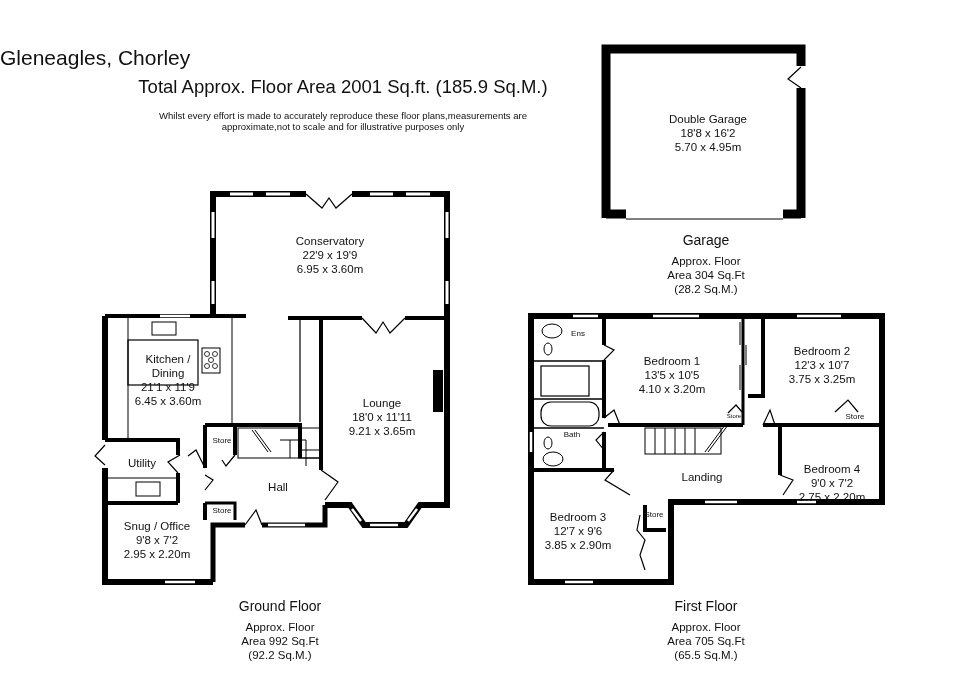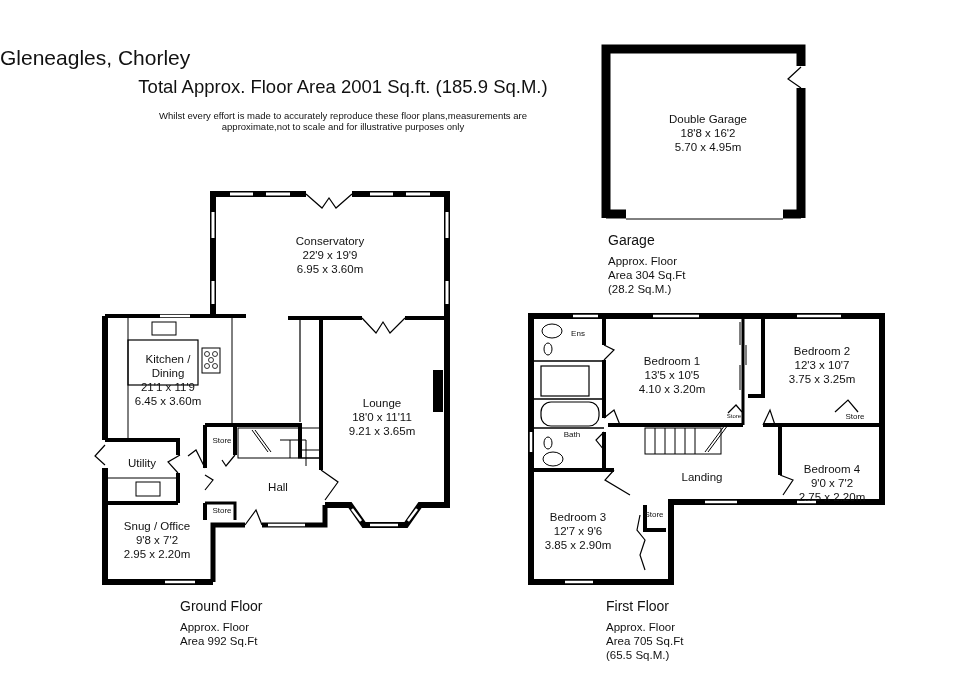--- a/index.html
+++ b/index.html
@@ -1,21 +1,21 @@
 <!DOCTYPE html>
 <html><head>
 <meta charset="utf-8">
 <style>
   html, body { margin: 0; padding: 0; background: #ffffff; }
   body { width: 980px; height: 692px; position: relative; overflow: hidden; font-family: "Liberation Sans", sans-serif; color: #111; }
   .abs { position: absolute; }
   .title { left: 0; width: 686px; top: 46px; text-align: left; font-size: 21px; }
   .subtitle { left: 0; width: 686px; top: 76px; text-align: center; font-size: 18.5px; }
   .disclaimer { left: 140px; width: 406px; top: 110px; text-align: center; font-size: 9.5px; line-height: 11px; }
-  .floor-caption { text-align: left; }
+  .floor-caption { text-align: center; }
   .floor-caption .name { font-size: 14px; margin-bottom: 6px; }
   .floor-caption .area { font-size: 11.5px; line-height: 14px; }
   svg { position: absolute; left: 0; top: 0; }
   .room-label { position: absolute; text-align: center; font-size: 11.5px; line-height: 14px; white-space: nowrap; transform: translateX(-50%); }
   .small-label { position: absolute; font-size: 8px; transform: translateX(-50%); }
   .tiny-label { position: absolute; font-size: 6px; transform: translateX(-50%); }
 </style>
 </head>
 <body>
 
@@ -218,20 +218,21 @@
 <div class="small-label" style="left:222px; top:506px;">Store</div>
 <div class="room-label" style="left:157px; top:519px;">
   <div>Snug / Office</div>
   <div>9'8 x 7'2</div>
   <div>2.95 x 2.20m</div>
 </div>
 <div class="abs floor-caption" style="left:180px; width:200px; top:598px;">
   <div class="name">Ground Floor</div>
   <div class="area">Approx. Floor</div>
   <div class="area">Area 992 Sq.Ft</div>
+  <div class="area">(92.2 Sq.M.)</div>
 </div>
 
 <div class="small-label" style="left:578px; top:329px;">Ens</div>
 <div class="room-label" style="left:672px; top:354px;text-align:center;">
   <div>Bedroom 1</div>
   <div>13'5 x 10'5</div>
   <div>4.10 x 3.20m</div>
 </div>
 <div class="room-label" style="left:822px; top:344px;">
   <div>Bedroom 2</div>

